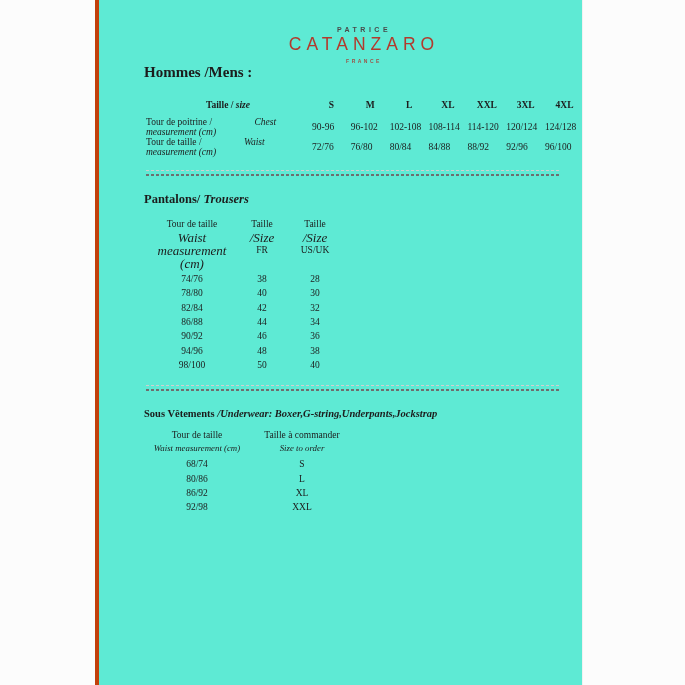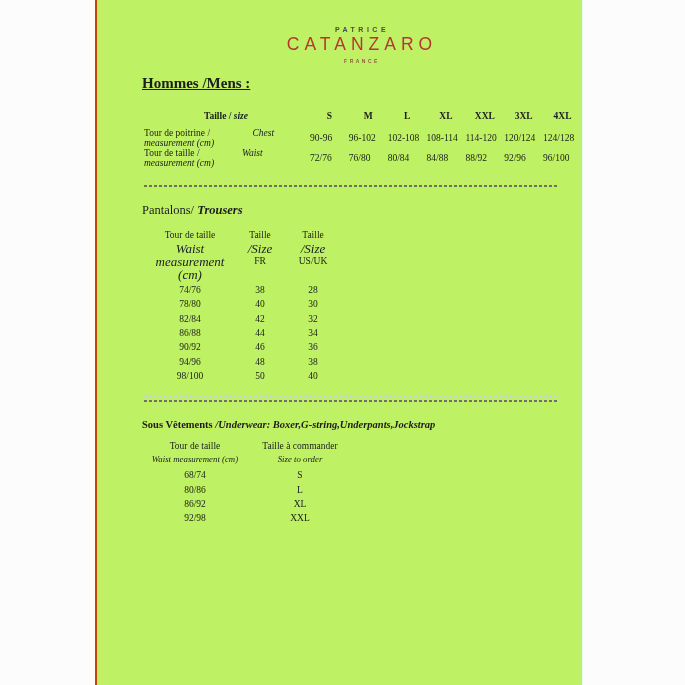--- a/index.html
+++ b/index.html
@@ -8,48 +8,46 @@
     background: #fcfcfc;
     font-family: "Liberation Serif", "DejaVu Serif", serif;
     color: #1c1c1c;
     position: relative;
     overflow: hidden;
   }
   .page {
     position: absolute;
     left: 95px; top: 0;
     width: 488px; height: 685px;
-    background: #bef264;
-    border-left: 2px solid #c2410c;
+    background: #5eead4;
+    border-left: 4px solid #c2410c;
     border-right: 1px solid #f1f1f1;
     padding: 26px 0 0 45px;
   }
   
   .logo { text-align: center; width: 440px; }
   .logo-top {
     font-family: "Liberation Sans", sans-serif;
     font-size: 7px; letter-spacing: 3.5px; font-weight: bold;
   }
   .logo-main {
     font-family: "Liberation Sans", sans-serif;
     font-size: 17.5px; letter-spacing: 5px; margin-top: 1px;
     font-weight: 400;
   }
   .logo-bottom {
     font-family: "Liberation Sans", sans-serif;
     font-size: 5px; letter-spacing: 2.5px; margin-top: 3px; font-weight: bold;
   }
   
   .main-heading {
-    margin-top: 11px;
     font-size: 15px; font-weight: bold;
-    text-decoration: underline;
   }
   .section-heading { margin-top: 16px; font-size: 12.5px; }
-  .section-heading .bold-part { font-weight: normal; }
+  .section-heading .bold-part { font-weight: bold; }
   .section-heading .it { font-style: italic; }
   .sub-heading { margin-top: 17px; font-size: 10.5px; }
   .sub-heading .it { font-style: italic; }
   .it { font-style: italic; }
   
   table { border-collapse: collapse; table-layout: fixed; }
   .size-table { margin-top: 12px; width: 440px; font-size: 9.5px; }
   .size-table th { font-weight: bold; text-align: center; height: 24px; vertical-align: middle; }
   .size-table td { text-align: left; height: 18.5px; vertical-align: middle; }
   .size-table .label-head { width: 168px; }

